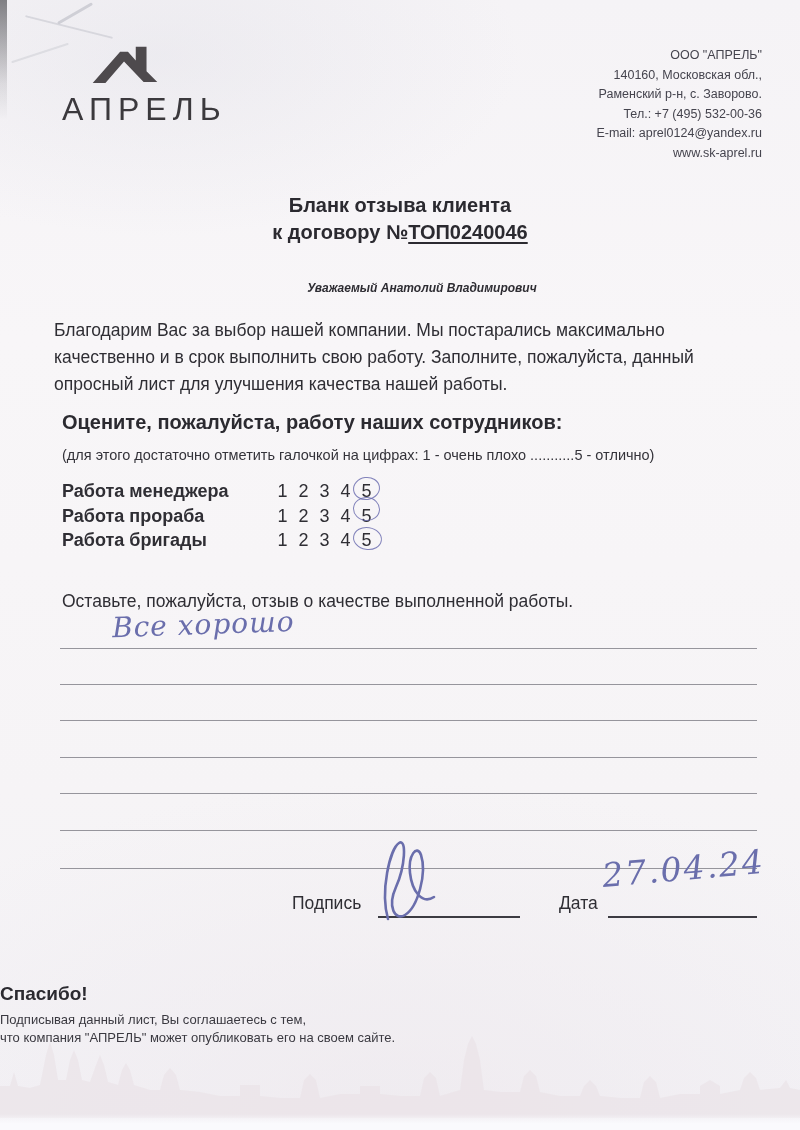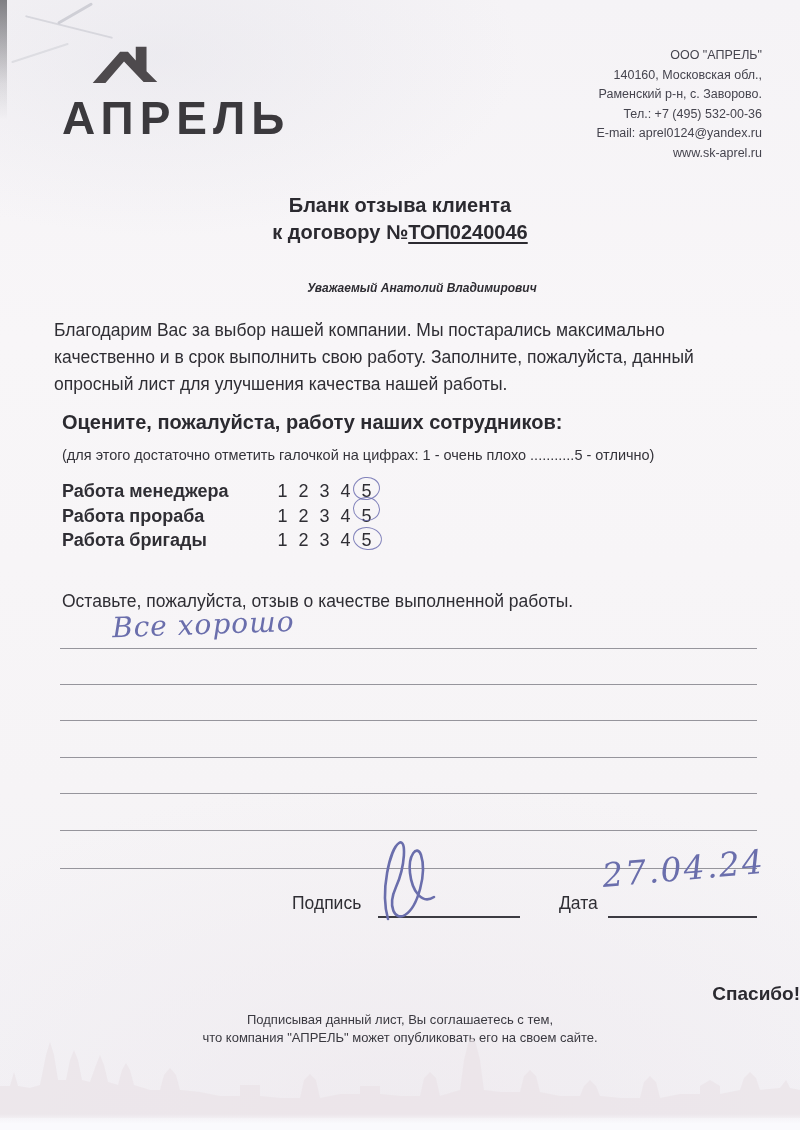--- a/index.html
+++ b/index.html
@@ -39,21 +39,21 @@
   .bottom-band {
     position:absolute; left:0; bottom:0; width:100%; height:16px;
     background:linear-gradient(180deg, transparent, #fafafd 60%);
   }
 
   
   .logo { position:absolute; left:62px; top:40px; }
   .logo-roof { display:block; width:70px; height:45px; margin-left:28px; }
   .logo-text {
     display:block; margin-top:6px;
-    font-size:46px; font-weight:bold; letter-spacing:6px;
+    font-size:32px; font-weight:normal; letter-spacing:6px;
     color:#3b393d;
   }
   .company-info {
     position:absolute; right:38px; top:46px;
     text-align:right; font-size:12.5px; line-height:19.5px; color:#45444e;
   }
 
   
   .title-block {
     position:absolute; left:0; top:192px; width:100%;
@@ -126,25 +126,25 @@
   .sig-underline { position:absolute; height:1.5px; background:#3c3b42; }
   .signature-svg { position:absolute; left:372px; top:833px; width:78px; height:90px; }
   .date-value {
     position:absolute; left:602px; top:849px;
     font-size:33px; transform:rotate(-5deg); letter-spacing:2px;
   }
 
   
   .thanks {
     position:absolute; left:0; top:983px; width:100%;
-    text-align:right; font-size:19px; font-weight:bold; color:#2b2a30;
+    text-align:left; font-size:19px; font-weight:bold; color:#2b2a30;
   }
   .consent {
     position:absolute; left:0; width:100%;
-    text-align:center; font-size:13px; color:#3a3940; line-height:18px;
+    text-align:left; font-size:13px; color:#3a3940; line-height:18px;
   }
   .consent-1 { top:1011px; }
   .consent-2 { top:1029px; }
 
   .skyline { position:absolute; left:0; top:1028px; width:800px; height:90px; }
 </style>
 </head>
 <body>
 
 <div class="page">

